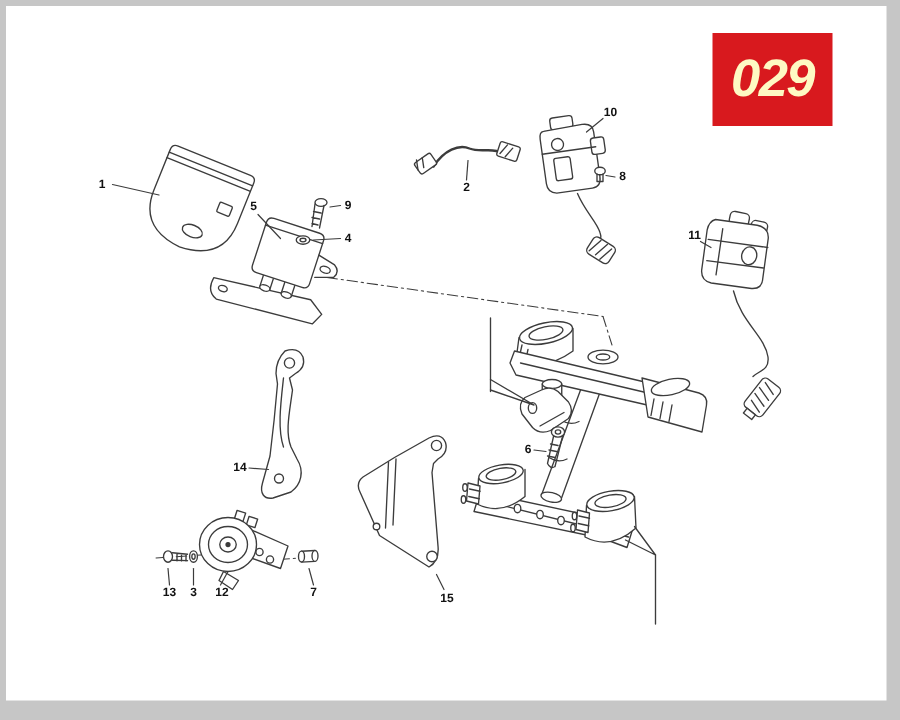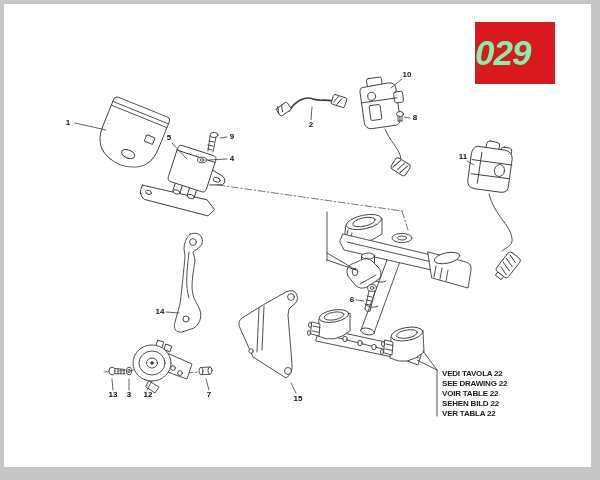--- a/index.html
+++ b/index.html
@@ -8,22 +8,22 @@
     background:#c6c6c6;overflow:hidden;
     font-family:"Liberation Sans",sans-serif;
   }
   #page{
     position:absolute;left:4px;top:4px;width:587px;height:463px;
     background:#ffffff;
   }
   #art{position:absolute;left:0;top:0;}
   .badge{
     position:absolute;left:475px;top:22px;width:80px;height:62px;
-    background:#d8191e;color:#86efac;
-    display:flex;align-items:center;justify-content:flex-start;
+    background:#d8191e;color:#fef9c3;
+    display:flex;align-items:center;justify-content:center;
     font-weight:bold;font-style:italic;font-size:35px;
     letter-spacing:-1px;
   }
   .callout{
     position:absolute;font-weight:bold;font-size:8px;line-height:9.9px;
     color:#1a1a1a;letter-spacing:-0.2px;white-space:nowrap;
   }
   .callout span{display:block;}
   #callout-1{left:240px;top:210px;width:84px;text-align:right;}
   #callout-22{left:442px;top:369px;width:92px;text-align:left;}
@@ -257,24 +257,17 @@
       <text x="232" y="139">9</text>
       <text x="407" y="77">10</text>
       <text x="463" y="159">11</text>
       <text x="148" y="397">12</text>
       <text x="113" y="397">13</text>
       <text x="160" y="314">14</text>
       <text x="298" y="401">15</text>
     </g>
   </svg>
 
-  <div class="callout" id="callout-22">
-    <span>VEDI TAVOLA 22</span>
-    <span>SEE DRAWING 22</span>
-    <span>VOIR TABLE 22</span>
-    <span>SEHEN BILD 22</span>
-    <span>VER TABLA 22</span>
-  </div>
 
   <div class="badge">
     <span>029</span>
   </div>
 </div>
 
 </body></html>

